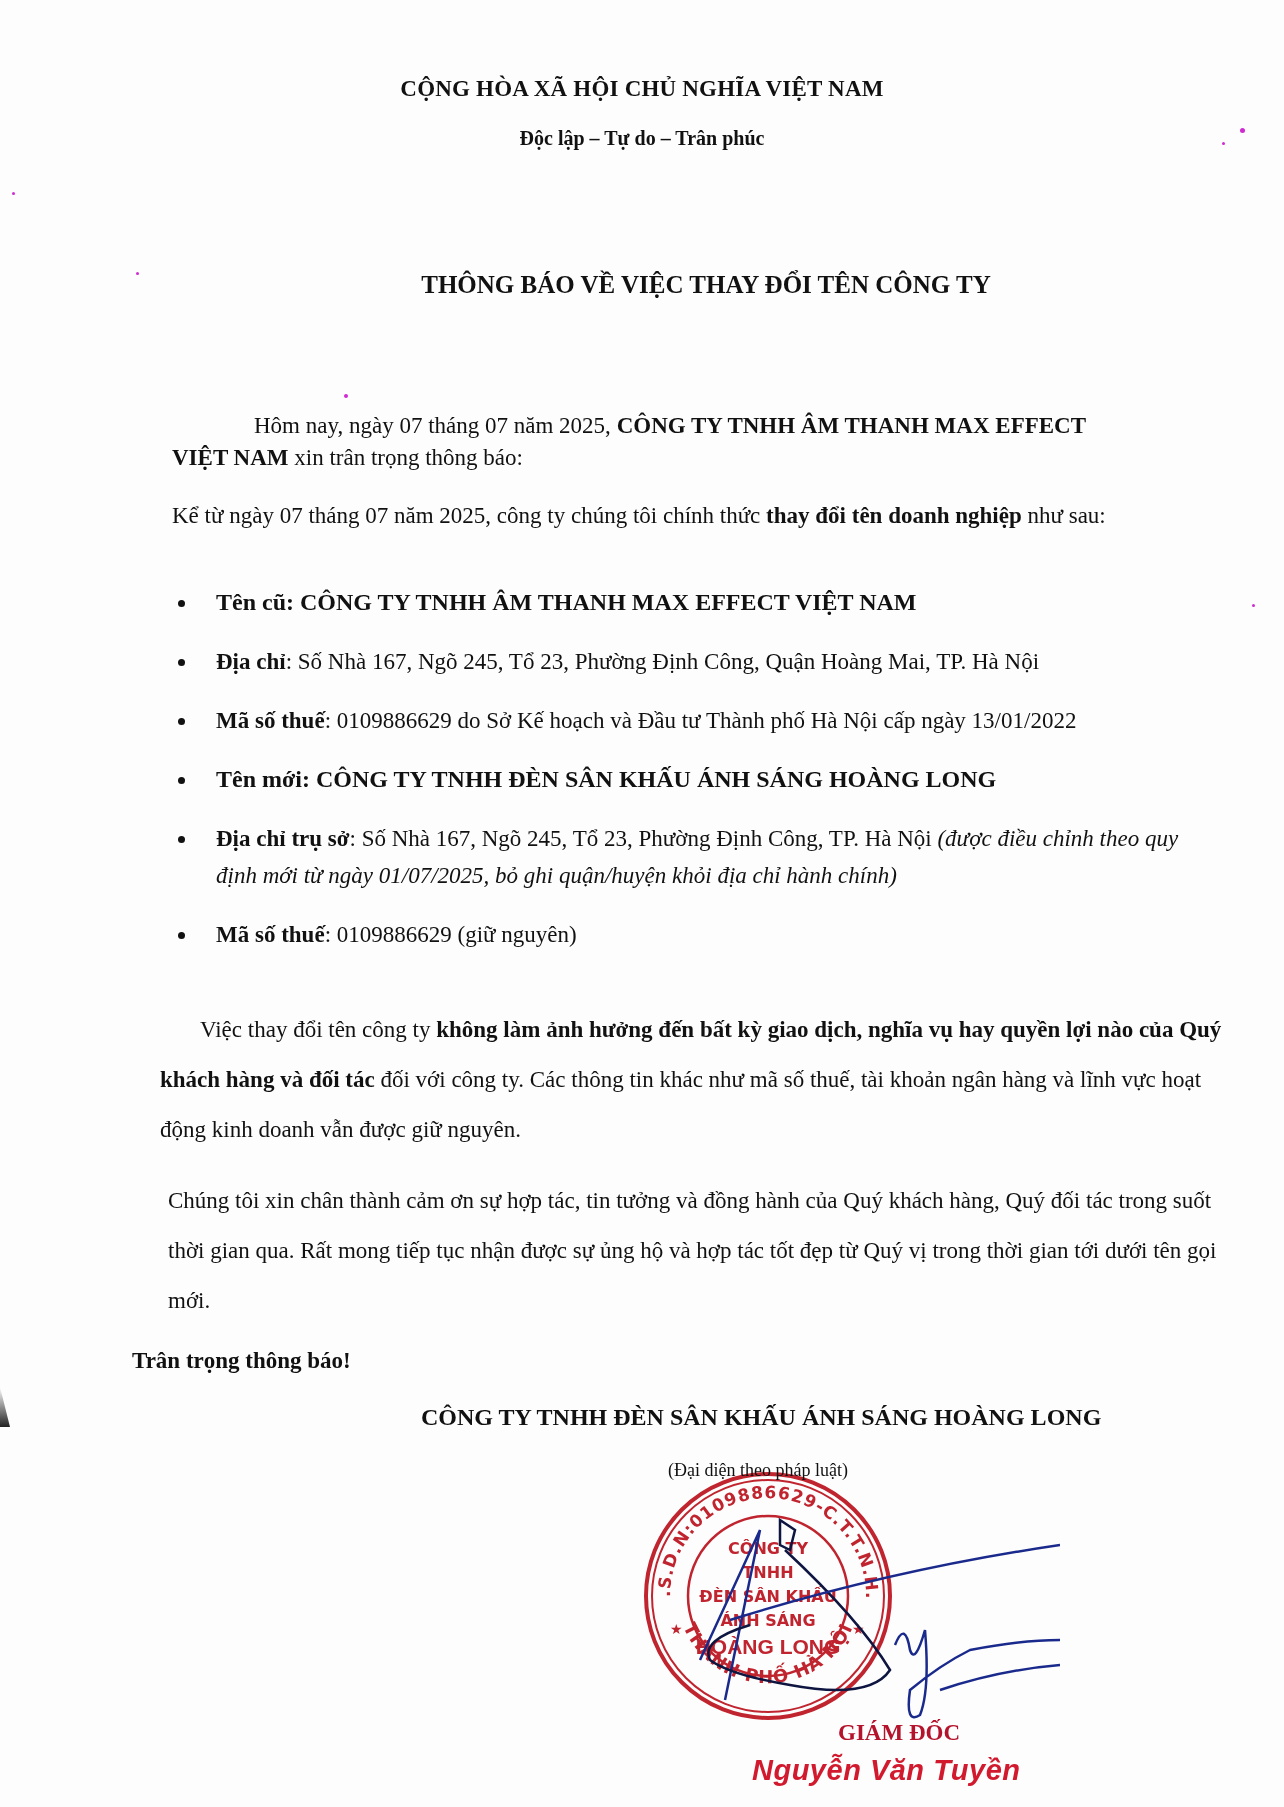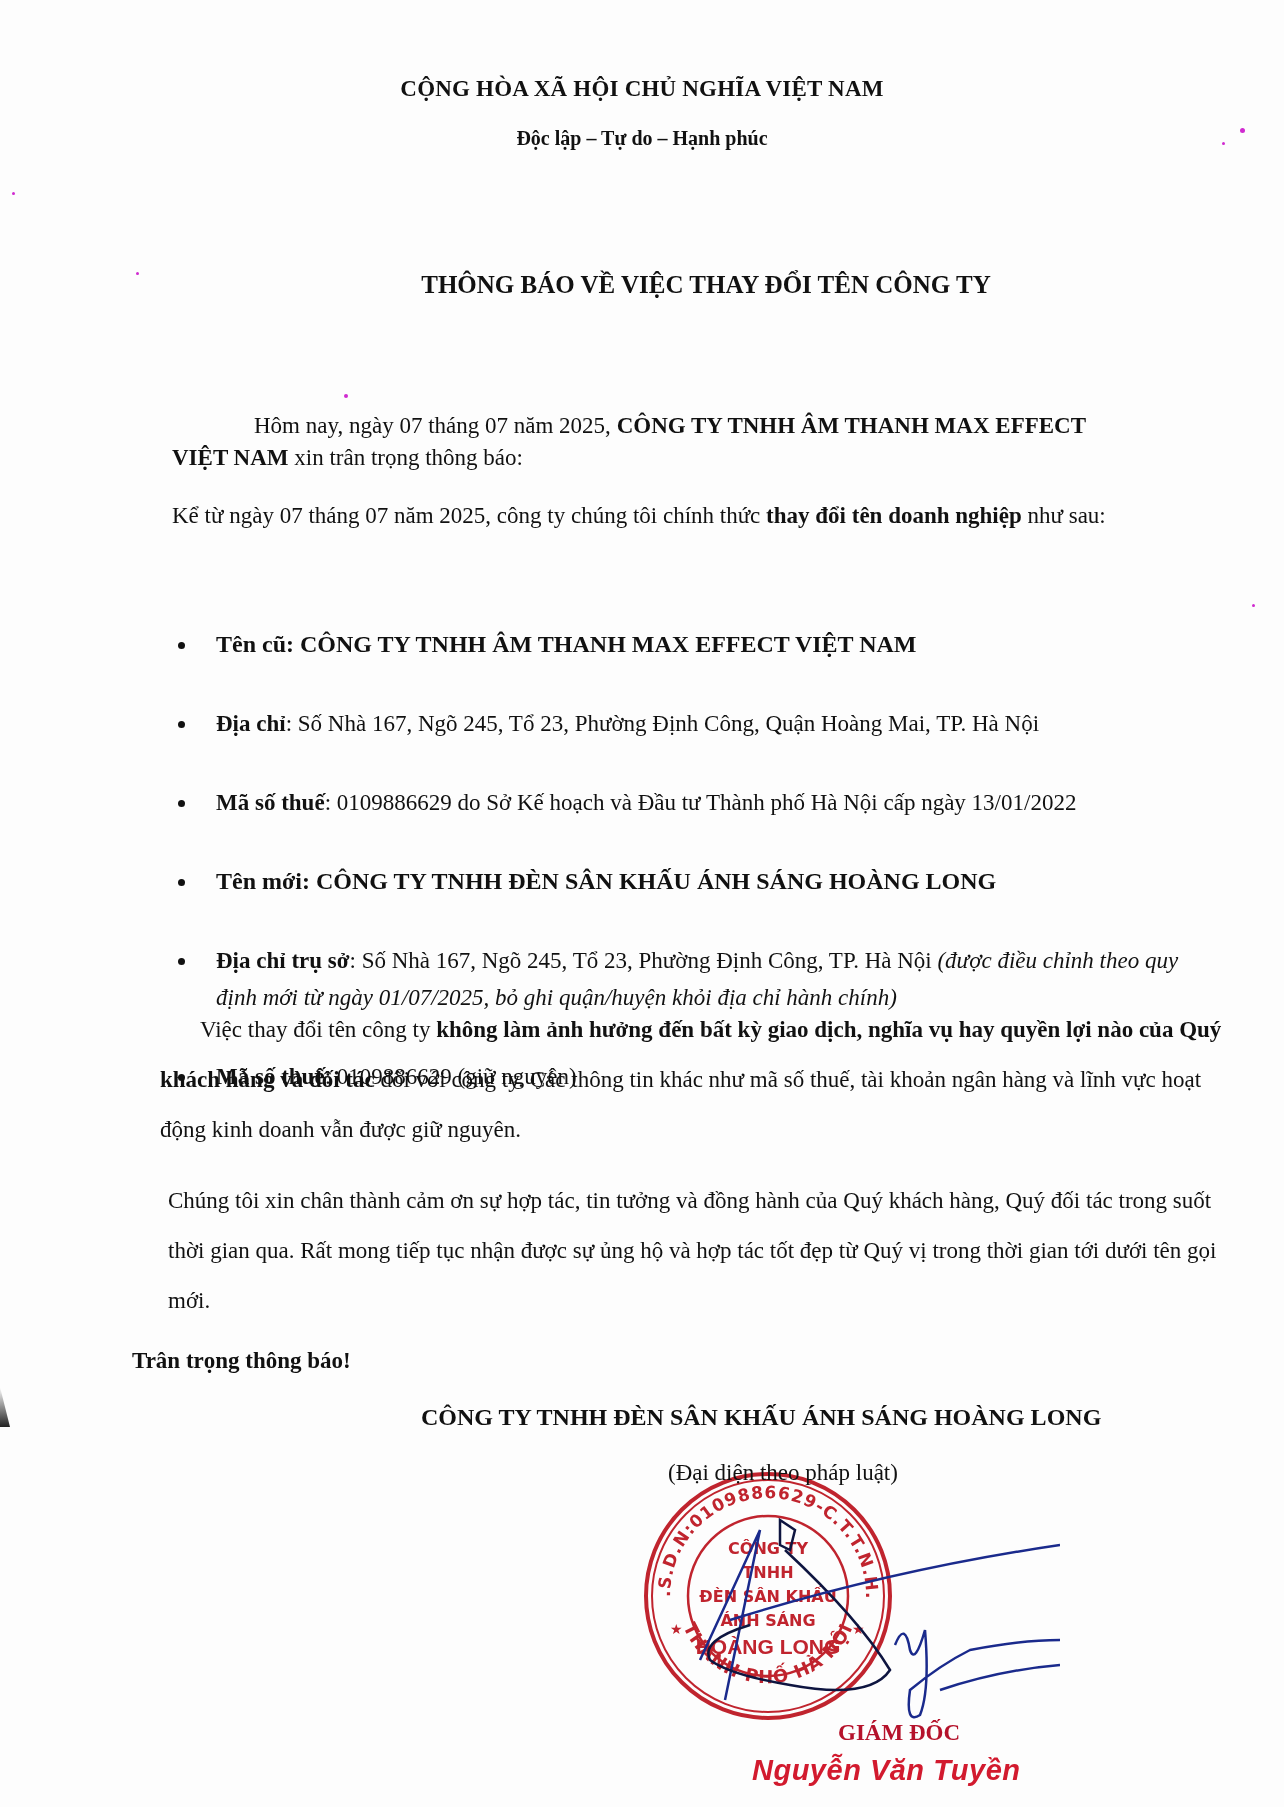--- a/index.html
+++ b/index.html
@@ -10,44 +10,44 @@
     .page { position: absolute; left: 0; top: 0; width: 1284px; height: 1427px; }
     .center { position: absolute; left: 0; width: 1284px; text-align: center; }
     .nat-title { top: 76px; font-size: 23px; font-weight: bold; letter-spacing: 0.2px; }
     .nat-motto { top: 127px; font-size: 20px; font-weight: bold; }
     .doc-title { top: 271px; font-size: 25px; font-weight: bold; left: 64px; }
     .para { position: absolute; font-size: 23px; line-height: 32px; margin-left: 36px; }
     .p-intro { left: 136px; top: 410px; width: 960px; }
     .p-intro .indent { padding-left: 82px; }
     .p-since { left: 136px; top: 500px; width: 1060px; font-family: Liberation Serif, serif; }
     .bullets { position: absolute; left: 136px; top: 584px; width: 1060px; margin: 0; padding: 0; list-style: none; }
-    .bullets li { position: relative; padding-left: 80px; font-size: 23px; line-height: 37px; margin-bottom: 22px; margin-top: 42px; }
+    .bullets li { position: relative; padding-left: 80px; font-size: 23px; line-height: 37px; margin-bottom: 22px; }
     .bullets li .dot { position: absolute; left: 42px; top: 16px; width: 7px; height: 7px; border-radius: 50%; background: #111; }
     .bullets li.big { font-size: 24px; }
     .it { font-style: italic; }
     .p-effect { left: 124px; top: 1005px; width: 1070px; line-height: 50px; }
     .p-effect .first { padding-left: 40px; }
     .p-thanks { left: 132px; top: 1176px; width: 1070px; line-height: 50px; }
     .closing { position: absolute; left: 132px; top: 1348px; font-size: 23px; font-weight: bold; }
     .sig-company { position: absolute; left: 421px; top: 1404px; font-size: 24px; font-weight: bold; }
-    .sig-role-note { position: absolute; left: 668px; top: 1460px; font-size: 23px; }
+    .sig-role-note { position: absolute; left: 668px; top: 1460px; font-size: 18px; }
     .stamp { position: absolute; left: 640px; top: 1468px; width: 256px; height: 256px; }
     .signature { position: absolute; left: 640px; top: 1500px; width: 420px; height: 230px; }
     .director { position: absolute; left: 838px; top: 1720px; font-size: 23px; font-weight: bold; color: #b5122b; }
     .director-name { position: absolute; left: 752px; top: 1754px; font-size: 29px; font-style: italic; font-weight: bold; color: #d21a2e; font-family: Liberation Sans, sans-serif; letter-spacing: 0.5px; }
     .speck { position: absolute; border-radius: 50%; background: #d02bd0; }
     .edge-shadow { position: absolute; left: 0; bottom: 0; width: 10px; height: 40px; background: linear-gradient(180deg, transparent, #222); clip-path: polygon(0 0, 100% 100%, 0 100%); }
   </style>
 </head>
 <body>
 
 <div class="page">
 
   <div class="center nat-title">CỘNG HÒA XÃ HỘI CHỦ NGHĨA VIỆT NAM</div>
-  <div class="center nat-motto">Độc lập – Tự do – Hạnh phúc</div>
+  <div class="center nat-motto">Độc lập – Tự do – Trân phúc</div>
 
   <div class="center doc-title">THÔNG BÁO VỀ VIỆC THAY ĐỔI TÊN CÔNG TY</div>
 
   <div class="para p-intro">
     <span class="indent">Hôm nay, ngày 07 tháng 07 năm 2025, </span><b>CÔNG TY TNHH ÂM THANH MAX EFFECT VIỆT NAM</b><span> xin trân trọng thông báo:</span>
   </div>
 
   <div class="para p-since">
     <span>Kể từ ngày 07 tháng 07 năm 2025, công ty chúng tôi chính thức </span><b>thay đổi tên doanh nghiệp</b><span> như sau:</span>
   </div>

